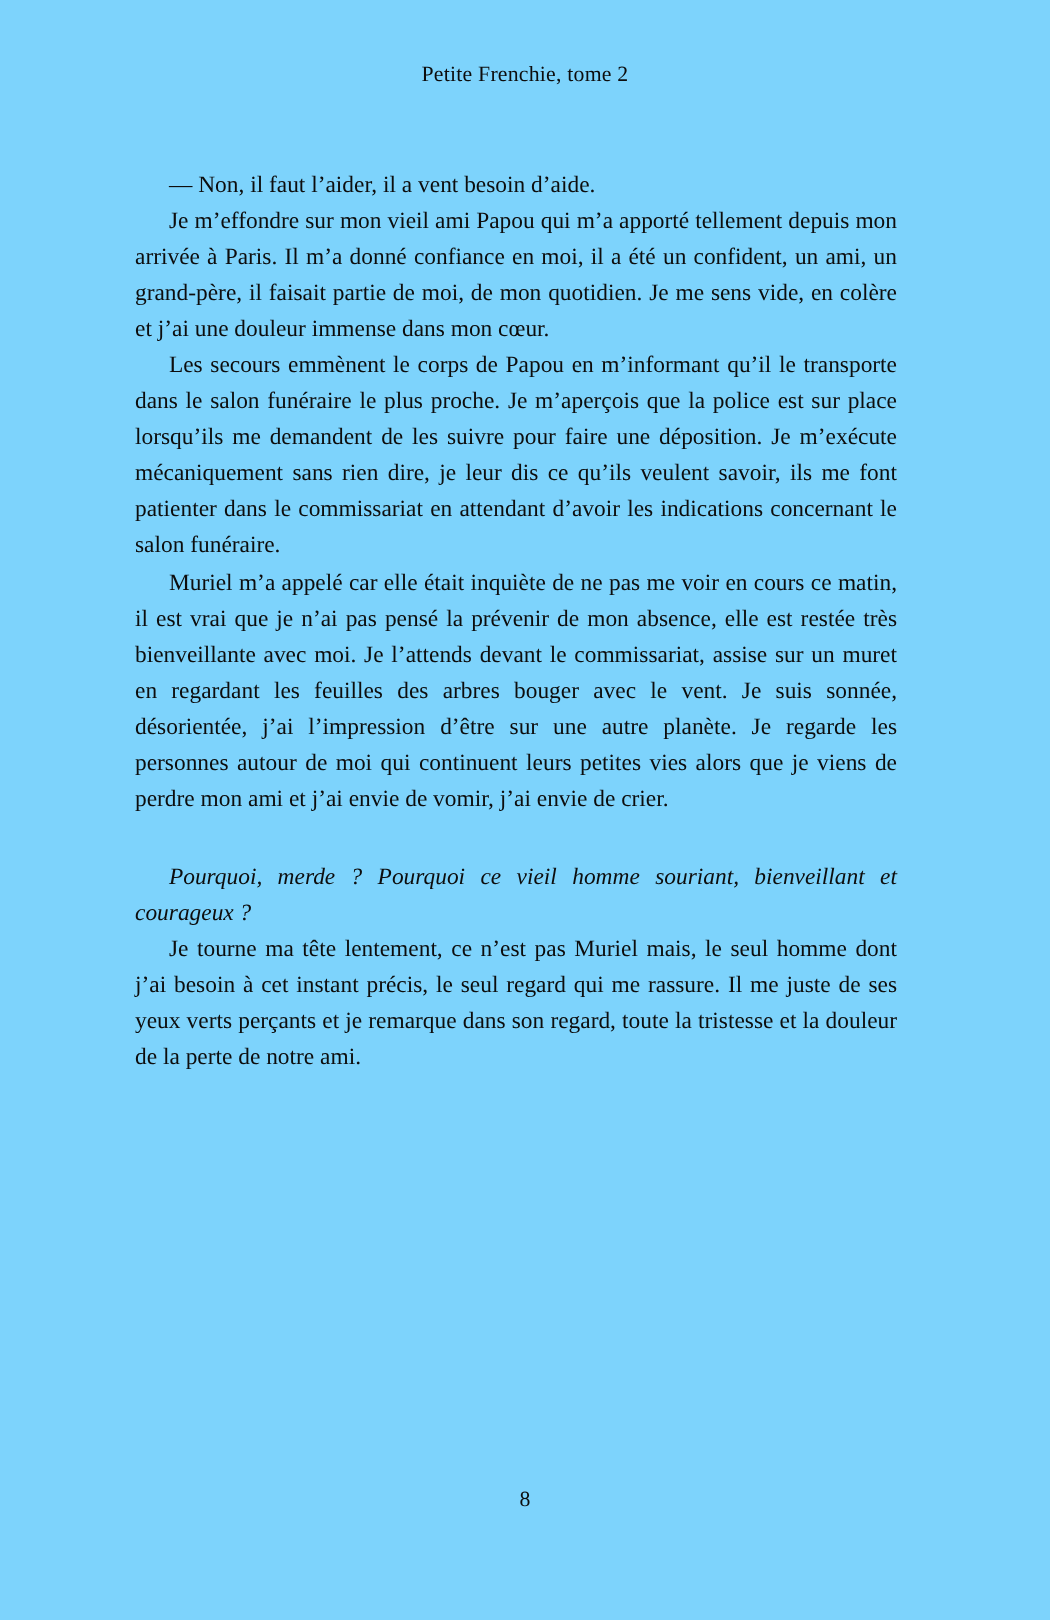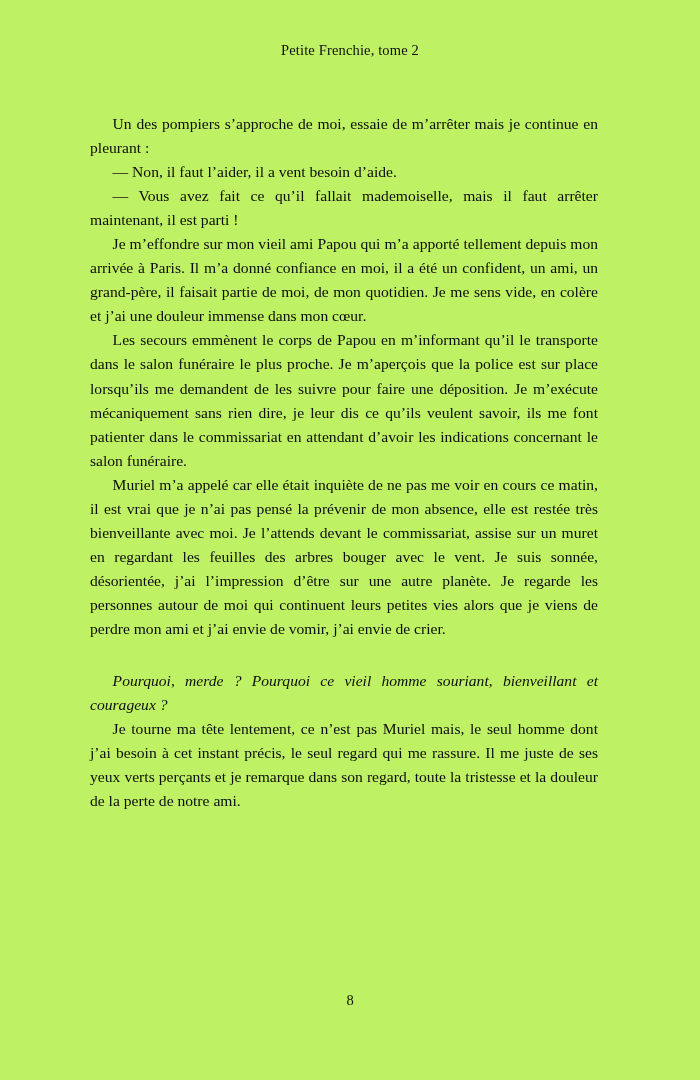--- a/index.html
+++ b/index.html
@@ -13,21 +13,21 @@
     font-family: "Liberation Serif", "DejaVu Serif", serif;
     color: #000000;
     position: relative;
     overflow: hidden;
   }
 
   .page {
     width: 700px;
     height: 1080px;
     position: relative;
-    background: #bef264;
+    background: #7dd3fc;
     box-sizing: border-box;
   }
 
   
   .running-header {
     position: absolute;
     top: 42px;
     left: 0;
     width: 700px;
     text-align: center;
@@ -79,23 +79,21 @@
   }
 </style>
 </head>
 <body>
 
 <div class="page">
 
   <div class="running-header">Petite Frenchie, tome 2</div>
 
   <div class="text-block">
-    <p class="para">Un des pompiers s’approche de moi, essaie de m’arrêter mais je continue en pleurant :</p>
     <p class="para dialogue">— Non, il faut l’aider, il a vent besoin d’aide.</p>
-    <p class="para dialogue">— Vous avez fait ce qu’il fallait mademoiselle, mais il faut arrêter maintenant, il est parti !</p>
     <p class="para">Je m’effondre sur mon vieil ami Papou qui m’a apporté tellement depuis mon arrivée à Paris. Il m’a donné confiance en moi, il a été un confident, un ami, un grand-père, il faisait partie de moi, de mon quotidien. Je me sens vide, en colère et j’ai une douleur immense dans mon cœur.</p>
     <p class="para">Les secours emmènent le corps de Papou en m’informant qu’il le transporte dans le salon funéraire le plus proche. Je m’aperçois que la police est sur place lorsqu’ils me demandent de les suivre pour faire une déposition. Je m’exécute mécaniquement sans rien dire, je leur dis ce qu’ils veulent savoir, ils me font patienter dans le commissariat en attendant d’avoir les indications concernant le salon funéraire.</p>
     <p class="para">Muriel m’a appelé car elle était inquiète de ne pas me voir en cours ce matin, il est vrai que je n’ai pas pensé la prévenir de mon absence, elle est restée très bienveillante avec moi. Je l’attends devant le commissariat, assise sur un muret en regardant les feuilles des arbres bouger avec le vent. Je suis sonnée, désorientée, j’ai l’impression d’être sur une autre planète. Je regarde les personnes autour de moi qui continuent leurs petites vies alors que je viens de perdre mon ami et j’ai envie de vomir, j’ai envie de crier.</p>
     <p class="para italic">Pourquoi, merde ? Pourquoi ce vieil homme souriant, bienveillant et courageux ?</p>
     <p class="para">Je tourne ma tête lentement, ce n’est pas Muriel mais, le seul homme dont j’ai besoin à cet instant précis, le seul regard qui me rassure. Il me juste de ses yeux verts perçants et je remarque dans son regard, toute la tristesse et la douleur de la perte de notre ami.</p>
   </div>
 
   <div class="folio">8</div>
 
 </div>

